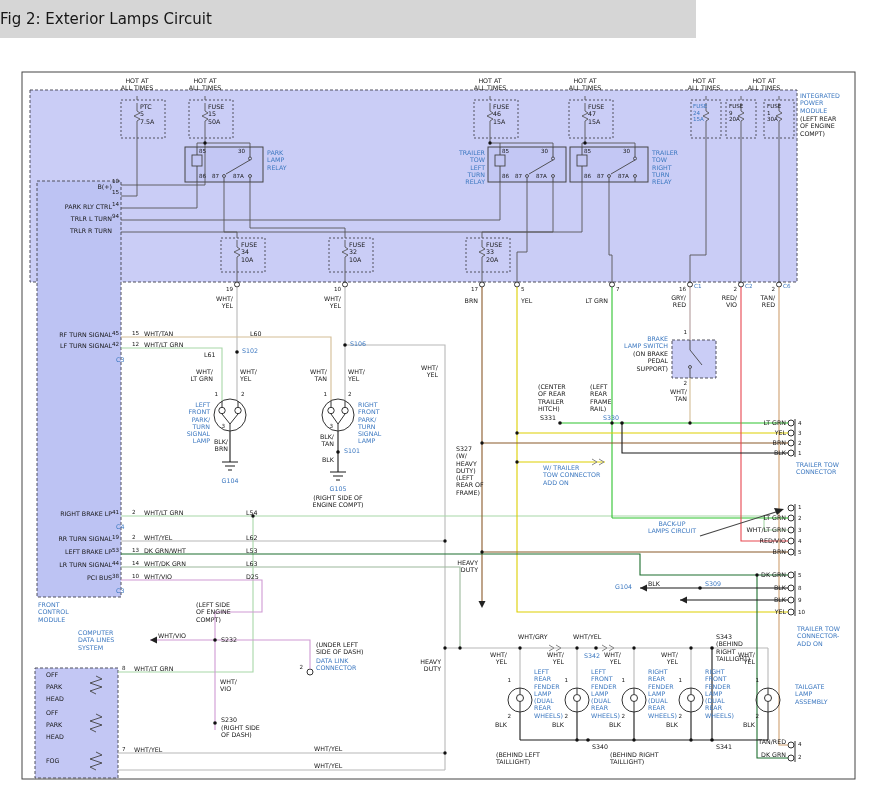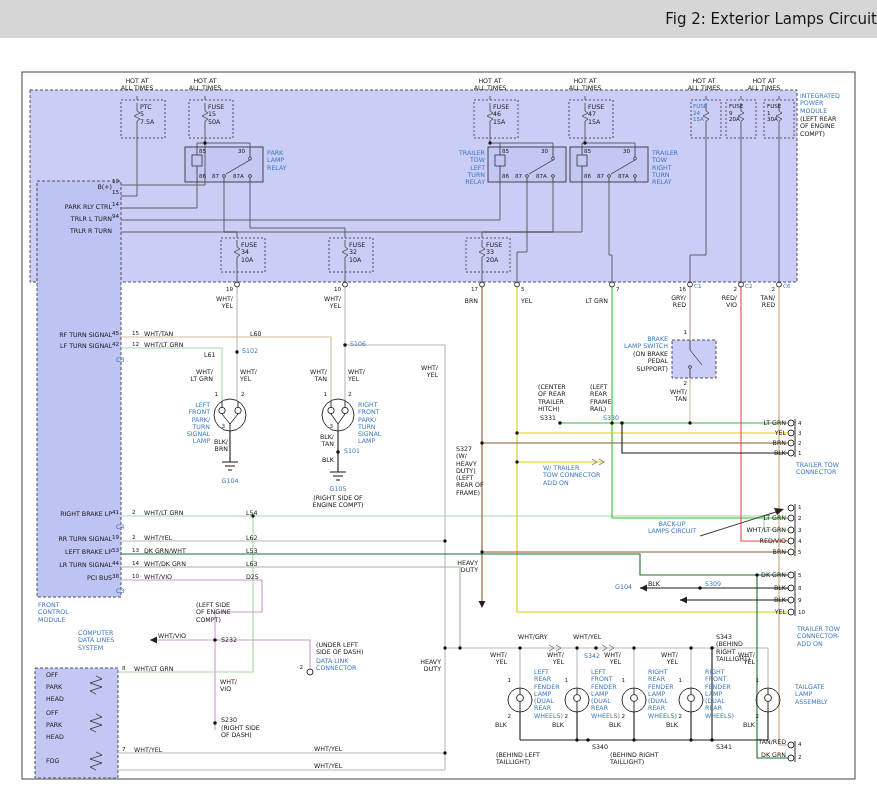--- a/index.html
+++ b/index.html
@@ -1,17 +1,17 @@
 <!DOCTYPE html>
 <html><head>
 <meta charset="utf-8">
 <style>
   html,body{margin:0;padding:0;background:#fff}
   .page{position:relative;width:877px;height:789px;background:#fff;font-family:"DejaVu Sans",sans-serif;overflow:hidden}
-  .hdr{position:absolute;left:0;top:0;width:877px;height:38px;background:#d6d6d6;display:flex;align-items:center;justify-content:flex-end;font-size:15px;color:#161616;z-index:3}
+  .hdr{position:absolute;left:0;top:0;width:696px;height:38px;background:#d6d6d6;display:flex;align-items:center;justify-content:flex-start;font-size:15px;color:#161616;z-index:3}
   svg.wires{position:absolute;left:0;top:0;z-index:1}
   .lb{position:absolute;font-size:6.3px;line-height:1.16;color:#161616;white-space:pre-line;z-index:2}
   .c{transform:translateX(-50%);text-align:center}
   .r{transform:translateX(-100%);text-align:right}
   .b{color:#3c78c0}
   .s{font-size:5.6px}
   .fuse-t div{line-height:1.18}
 </style>
 </head>
 <body>

